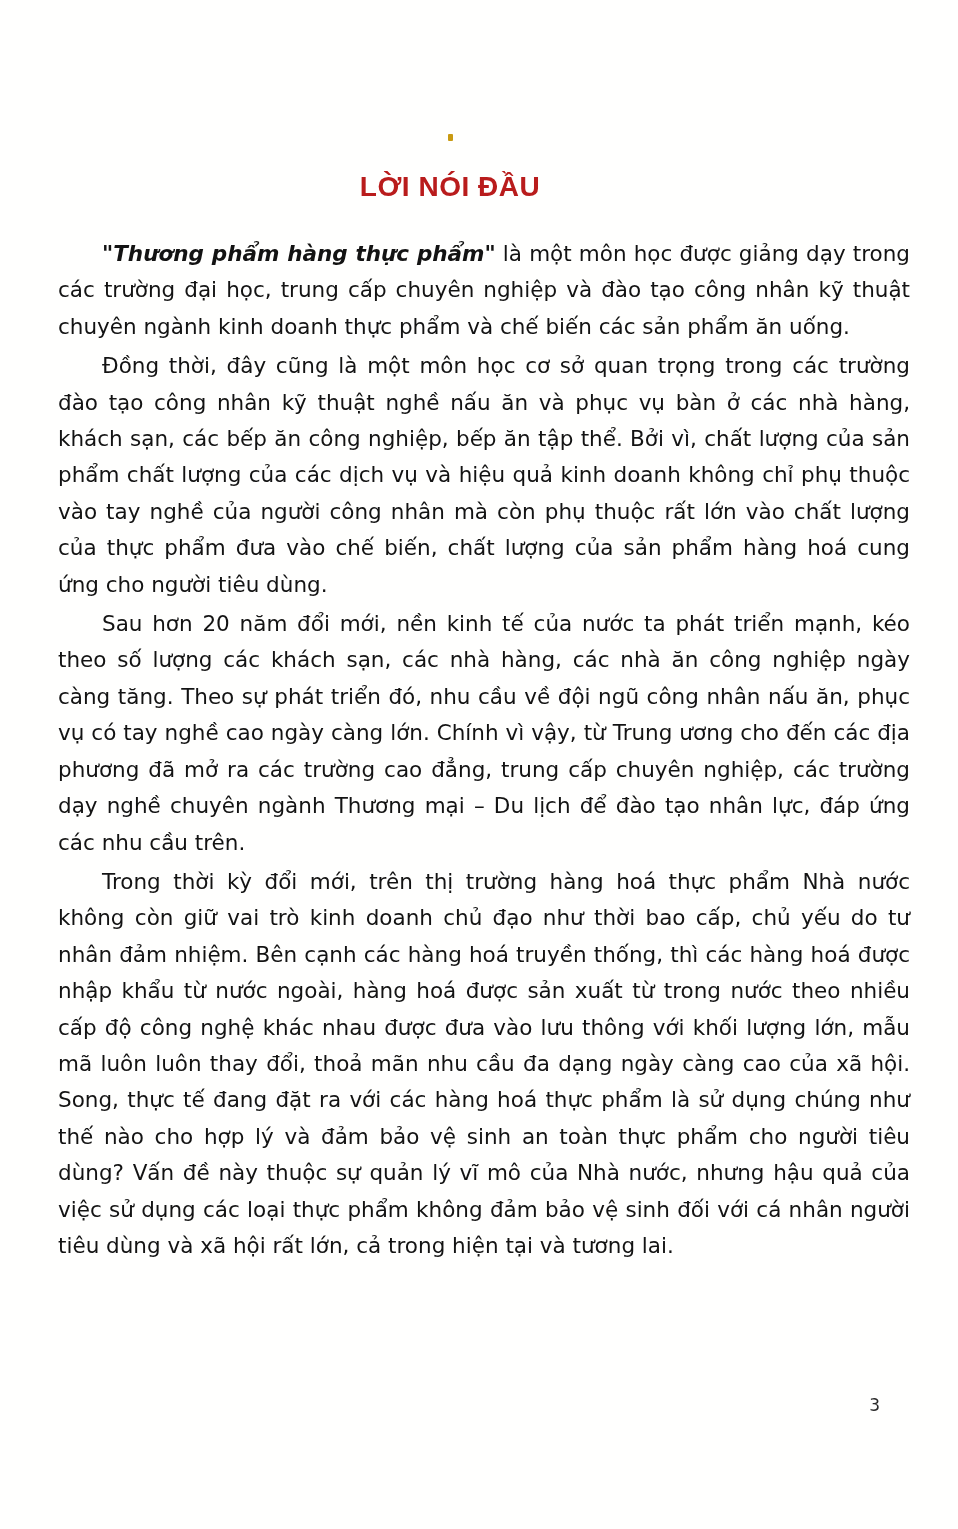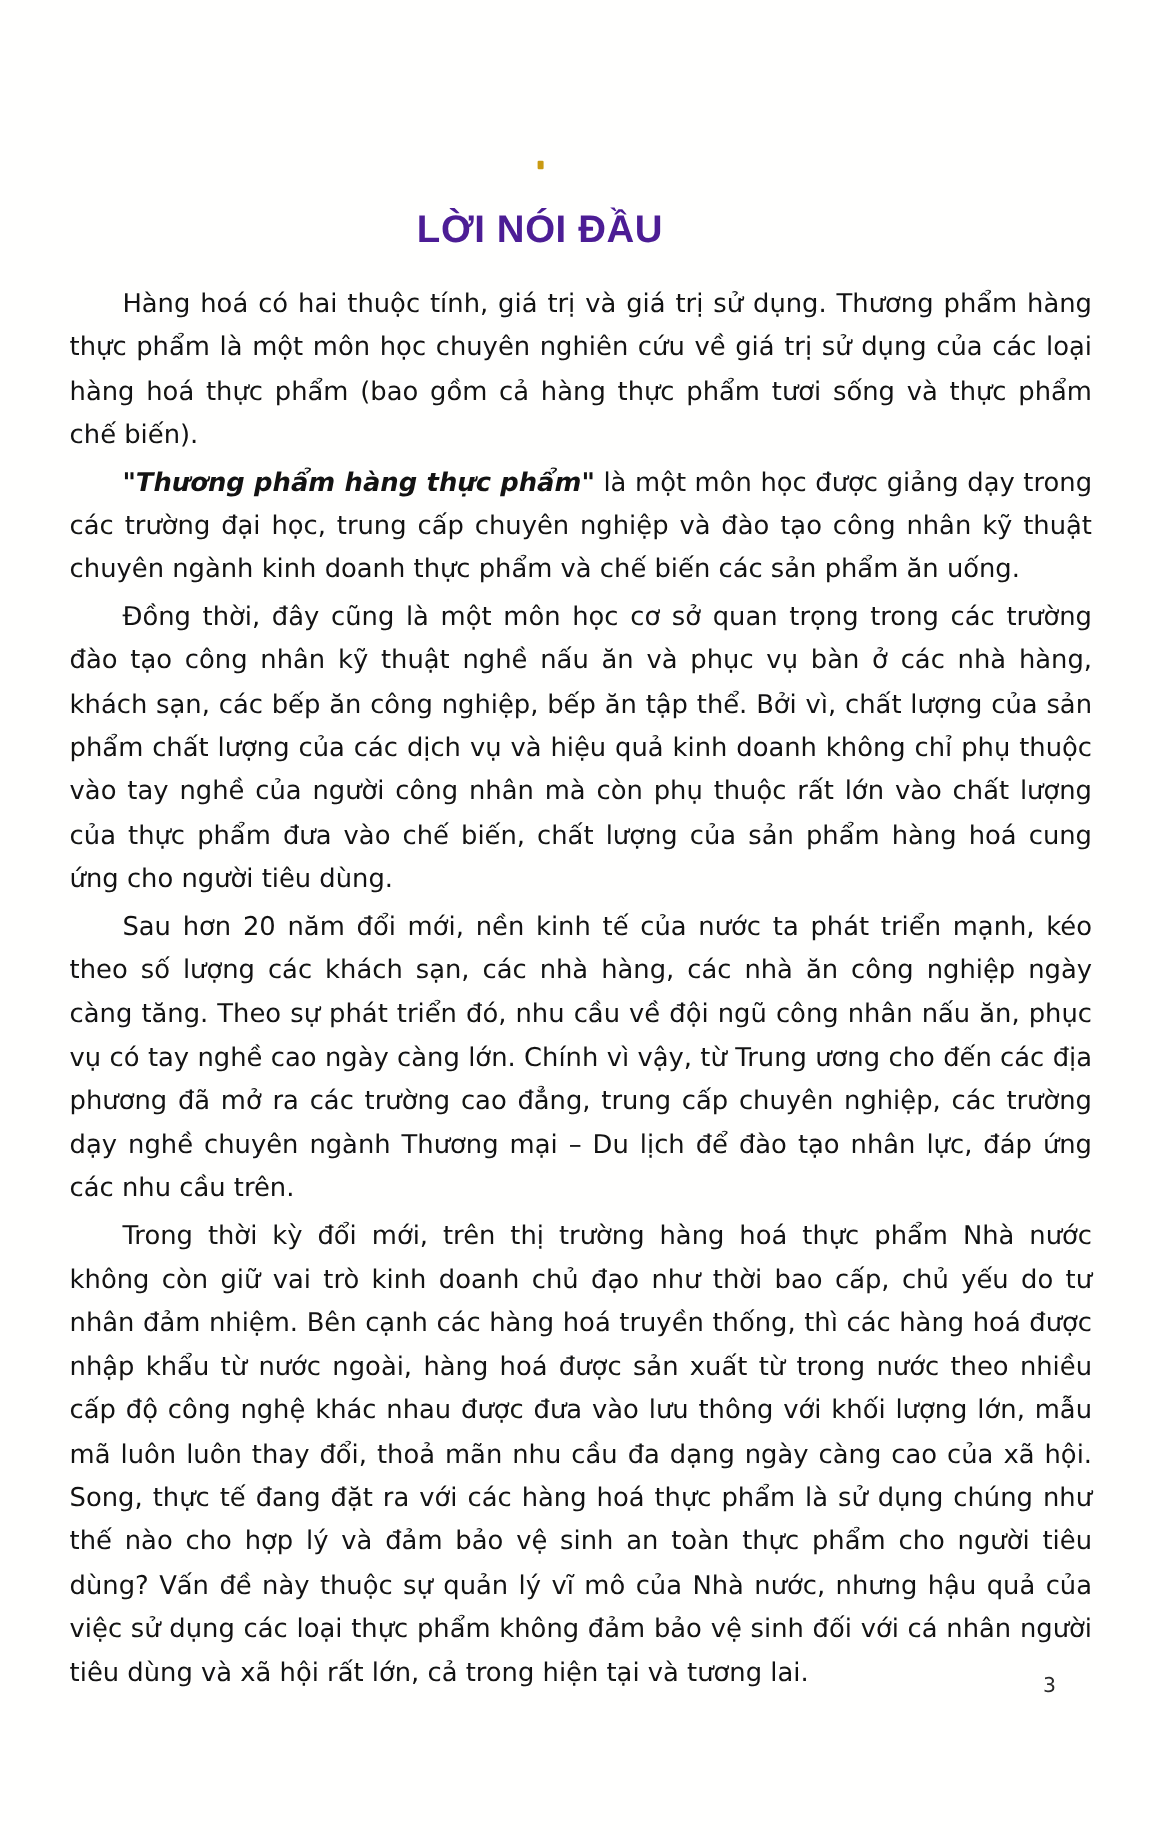--- a/index.html
+++ b/index.html
@@ -24,23 +24,23 @@
     background: #fffffe;
   }
   .title {
     position: absolute;
     left: 0;
     top: 152px;
     width: 900px;
     text-align: center;
     font-family: "Liberation Sans", sans-serif;
     font-weight: bold;
-    font-size: 32px;
+    font-size: 28px;
     letter-spacing: 0.5px;
-    color: #4c1d95;
+    color: #b91c1c;
   }
   .title-dot {
     position: absolute;
     left: 448px;
     top: 134px;
     width: 5px;
     height: 7px;
     background: #c99a12;
     border-radius: 1px;
   }
@@ -87,21 +87,20 @@
 
 <div class="page">
   <div class="clip">
 
     <div class="title-dot"></div>
 
     <h1 class="title">LỜI NÓI ĐẦU</h1>
 
     <div class="body-text">
 
-      <p class="para">Hàng hoá có hai thuộc tính, giá trị và giá trị sử dụng. Thương phẩm hàng thực phẩm là một môn học chuyên nghiên cứu về giá trị sử dụng của các loại hàng hoá thực phẩm (bao gồm cả hàng thực phẩm tươi sống và thực phẩm chế biến).</p>
 
       <p class="para">
         <span class="ital">"Thương phẩm hàng thực phẩm"</span><span> là một môn học được giảng dạy trong các trường đại học, trung cấp chuyên nghiệp và đào tạo công nhân kỹ thuật chuyên ngành kinh doanh thực phẩm và chế biến các sản phẩm ăn uống.</span>
       </p>
 
       <p class="para">Đồng thời, đây cũng là một môn học cơ sở quan trọng trong các trường đào tạo công nhân kỹ thuật nghề nấu ăn và phục vụ bàn ở các nhà hàng, khách sạn, các bếp ăn công nghiệp, bếp ăn tập thể. Bởi vì, chất lượng của sản phẩm chất lượng của các dịch vụ và hiệu quả kinh doanh không chỉ phụ thuộc vào tay nghề của người công nhân mà còn phụ thuộc rất lớn vào chất lượng của thực phẩm đưa vào chế biến, chất lượng của sản phẩm hàng hoá cung ứng cho người tiêu dùng.</p>
 
       <p class="para">Sau hơn 20 năm đổi mới, nền kinh tế của nước ta phát triển mạnh, kéo theo số lượng các khách sạn, các nhà hàng, các nhà ăn công nghiệp ngày càng tăng. Theo sự phát triển đó, nhu cầu về đội ngũ công nhân nấu ăn, phục vụ có tay nghề cao ngày càng lớn. Chính vì vậy, từ Trung ương cho đến các địa phương đã mở ra các trường cao đẳng, trung cấp chuyên nghiệp, các trường dạy nghề chuyên ngành Thương mại – Du lịch để đào tạo nhân lực, đáp ứng các nhu cầu trên.</p>
 
       <p class="para">Trong thời kỳ đổi mới, trên thị trường hàng hoá thực phẩm Nhà nước không còn giữ vai trò kinh doanh chủ đạo như thời bao cấp, chủ yếu do tư nhân đảm nhiệm. Bên cạnh các hàng hoá truyền thống, thì các hàng hoá được nhập khẩu từ nước ngoài, hàng hoá được sản xuất từ trong nước theo nhiều cấp độ công nghệ khác nhau được đưa vào lưu thông với khối lượng lớn, mẫu mã luôn luôn thay đổi, thoả mãn nhu cầu đa dạng ngày càng cao của xã hội. Song, thực tế đang đặt ra với các hàng hoá thực phẩm là sử dụng chúng như thế nào cho hợp lý và đảm bảo vệ sinh an toàn thực phẩm cho người tiêu dùng? Vấn đề này thuộc sự quản lý vĩ mô của Nhà nước, nhưng hậu quả của việc sử dụng các loại thực phẩm không đảm bảo vệ sinh đối với cá nhân người tiêu dùng và xã hội rất lớn, cả trong hiện tại và tương lai.</p>

